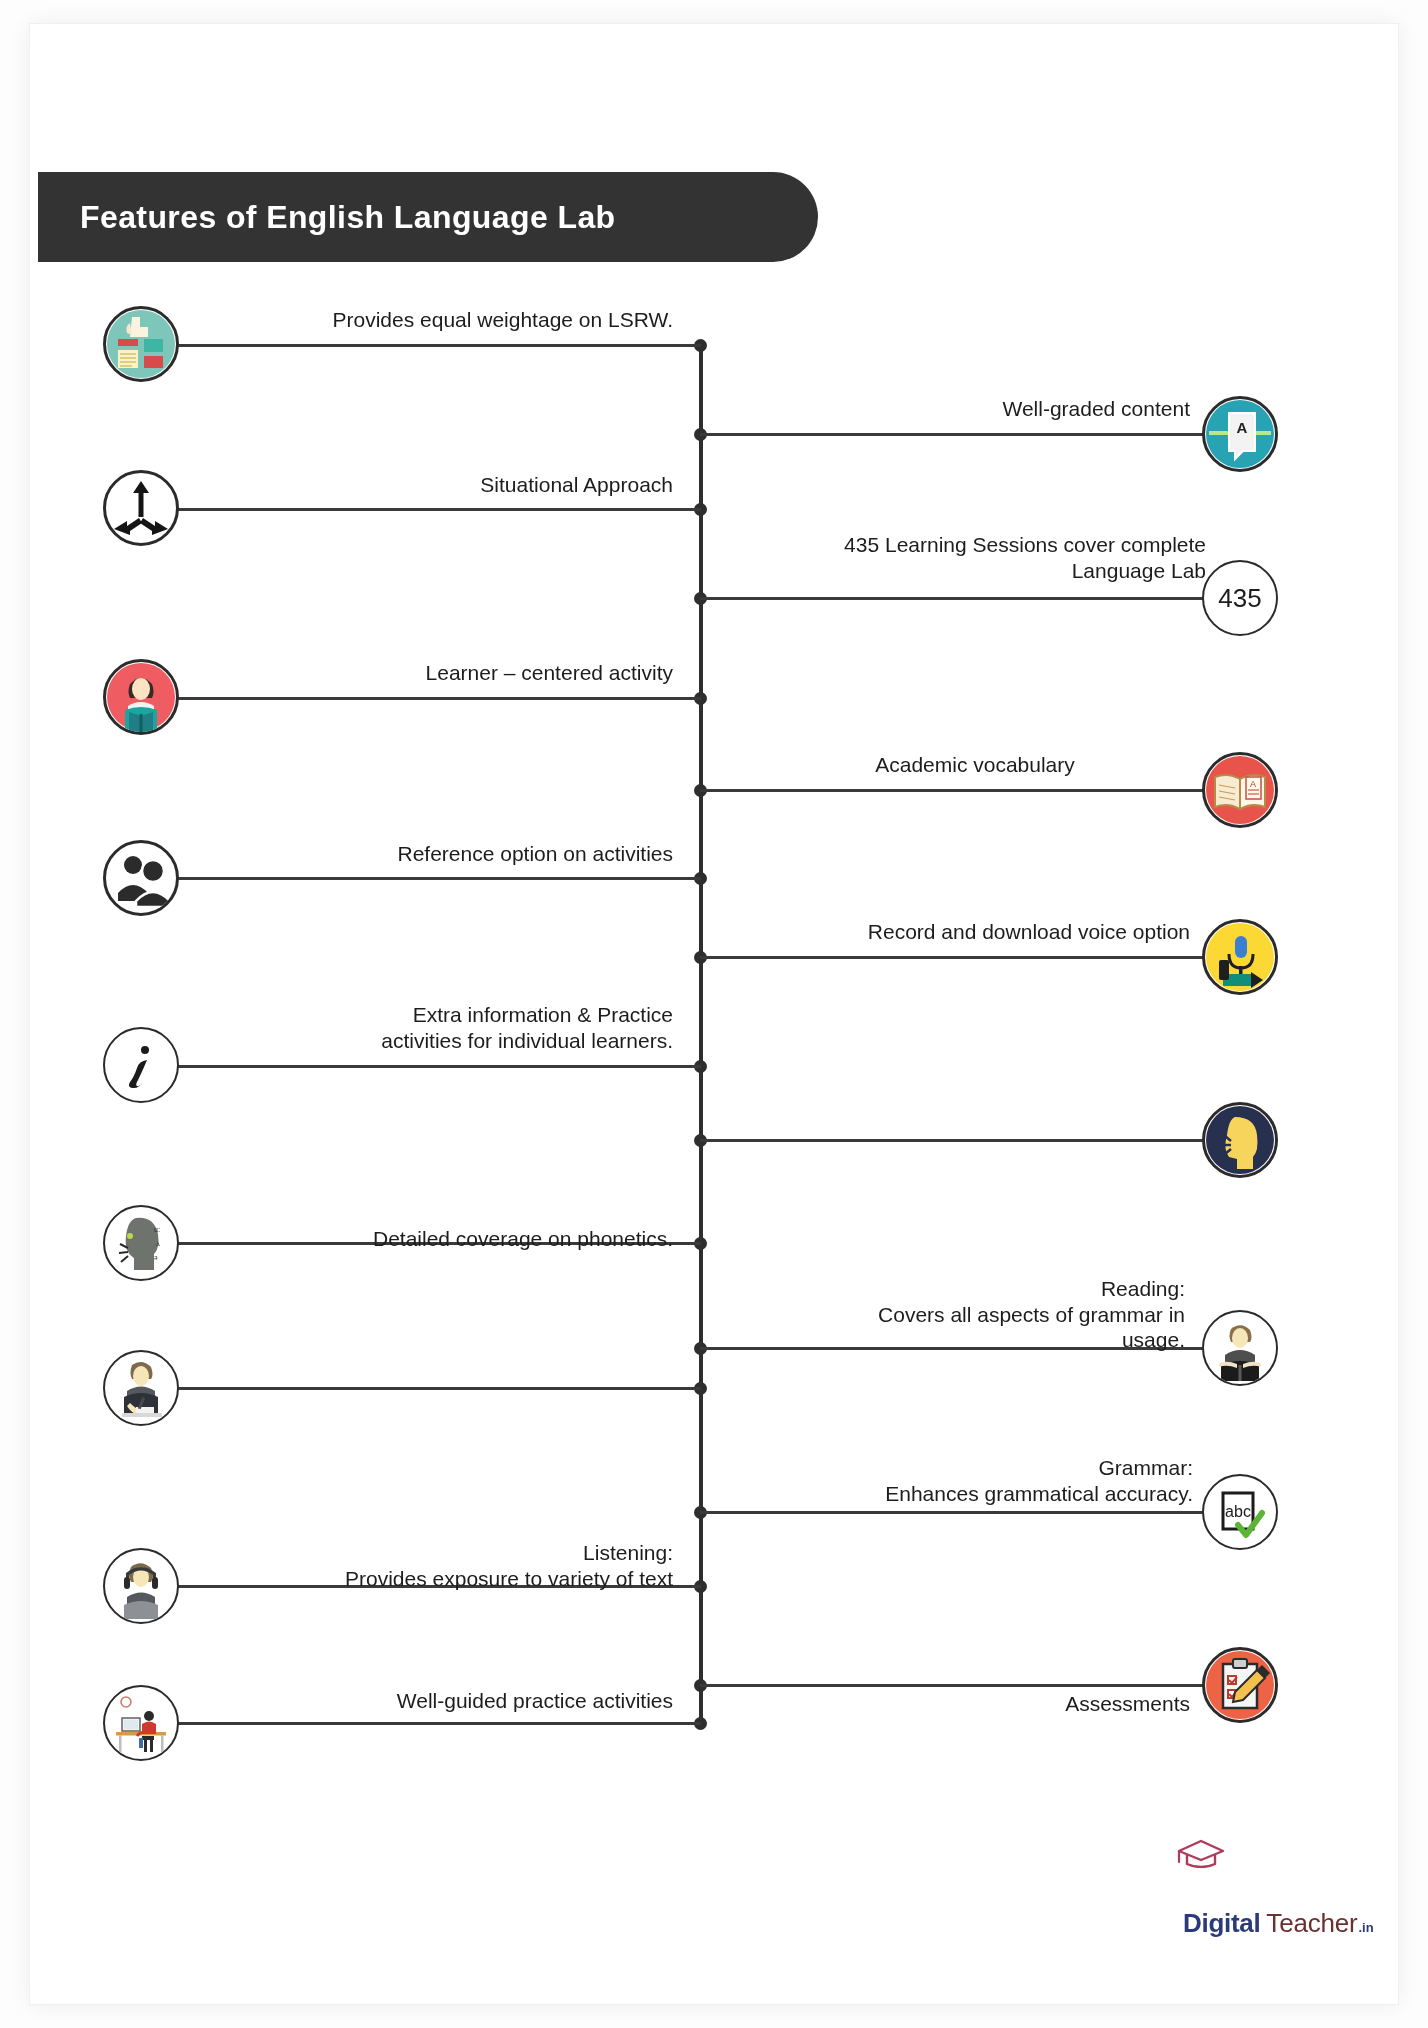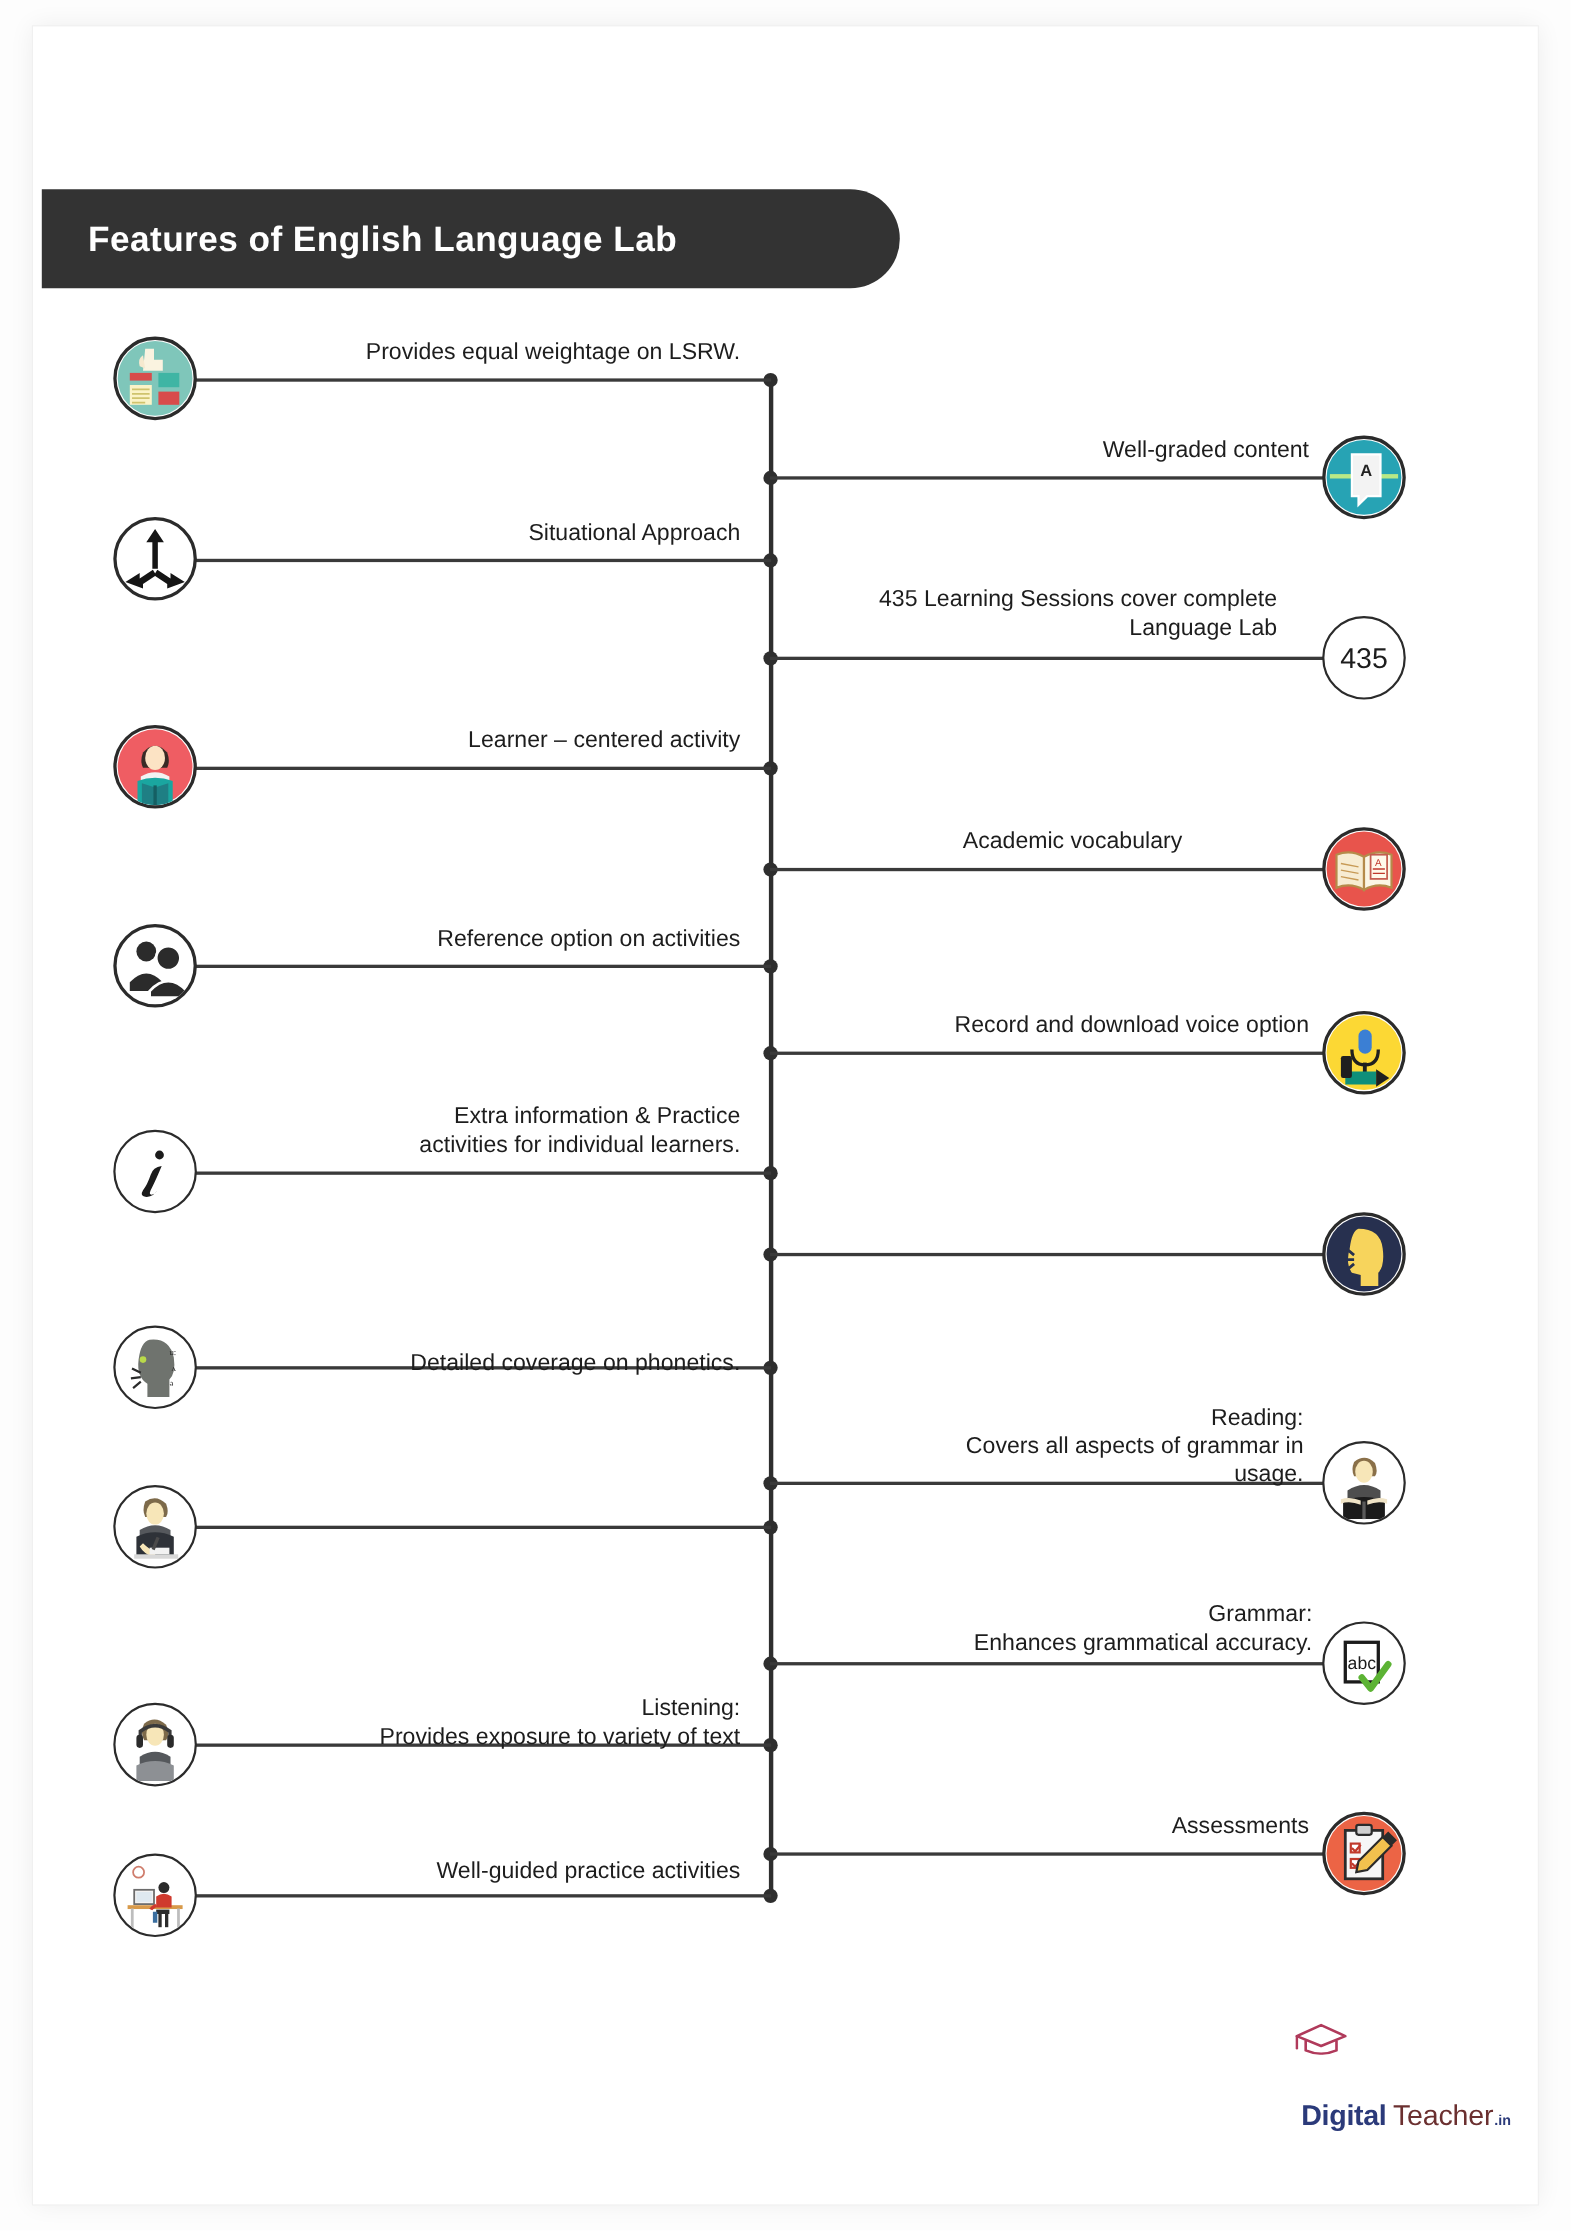--- a/index.html
+++ b/index.html
@@ -168,21 +168,21 @@
         <path d="M62 56 L49 48 L49 53 L37 45 L34 50 L46 58 L46 62 Z" fill="#151515"></path>
       </svg>
     </div>
     <div class="label left" style="left:203px; top:472px; width:470px;">Situational Approach</div>
 
     <div class="node-dot" style="top:598px"></div>
     <div class="connector" style="left:700px; top:597px; width:510px;"></div>
     <div class="num-circle" style="left:1202px; top:560px;">
       <span>435</span>
     </div>
-    <div class="label right" style="left:661px; top:532px; width:500px;">435 Learning Sessions cover complete
+    <div class="label right" style="left:706px; top:532px; width:500px;">435 Learning Sessions cover complete
 Language Lab</div>
 
     <div class="node-dot" style="top:698px"></div>
     <div class="connector" style="left:148px; top:697px; width:553px;"></div>
     <div class="icon-circle" style="left:103px; top:659px;">
       <svg width="70" height="70" viewBox="0 0 70 70">
         <circle cx="35" cy="35" r="34" fill="#ef5d63"></circle>
         <path d="M24 22 q11 -12 22 0 q3 8 0 14 l-22 0 q-3 -6 0 -14" fill="#3a2a26"></path>
         <ellipse cx="35" cy="27" rx="9" ry="11" fill="#fce3c4"></ellipse>
         <path d="M22 44 q13 -8 26 0 l0 24 l-26 0 Z" fill="#f2f2f2"></path>
@@ -353,21 +353,21 @@
         <rect x="18" y="14" width="34" height="44" fill="#f6f6f6" stroke="#2b2b2b" stroke-width="2.5"></rect>
         <rect x="28" y="9" width="14" height="9" rx="2" fill="#cfcfcf" stroke="#2b2b2b" stroke-width="2"></rect>
         <rect x="23" y="26" width="8" height="8" fill="#fff" stroke="#c0392b" stroke-width="2"></rect>
         <path d="M24 30 l3 3 l5 -6" fill="none" stroke="#c0392b" stroke-width="2"></path>
         <rect x="23" y="40" width="8" height="8" fill="#fff" stroke="#c0392b" stroke-width="2"></rect>
         <path d="M24 44 l3 3 l5 -6" fill="none" stroke="#c0392b" stroke-width="2"></path>
         <path d="M52 20 l8 8 l-22 22 l-10 2 l2 -10 Z" fill="#f2c14e" stroke="#2b2b2b" stroke-width="2"></path>
         <path d="M52 20 l8 8 l5 -5 l-8 -8 Z" fill="#2b2b2b"></path>
       </svg>
     </div>
-    <div class="label right" style="left:790px; top:1647px; width:400px;">Assessments</div>
+    <div class="label right" style="left:790px; top:1691px; width:400px;">Assessments</div>
 
     <div class="node-dot" style="top:1723px"></div>
     <div class="connector" style="left:148px; top:1722px; width:553px;"></div>
     <div class="icon-circle thin" style="left:103px; top:1685px;">
       <svg width="70" height="70" viewBox="0 0 70 70">
         <circle cx="35" cy="35" r="33" fill="#ffffff"></circle>
         <circle cx="20" cy="14" r="5" fill="none" stroke="#cf7d6c" stroke-width="1.6"></circle>
         <rect x="10" y="44" width="50" height="3.5" fill="#d89a4a"></rect>
         <rect x="13" y="47" width="2.5" height="18" fill="#bdbdbd"></rect>
         <rect x="55" y="47" width="2.5" height="18" fill="#bdbdbd"></rect>

